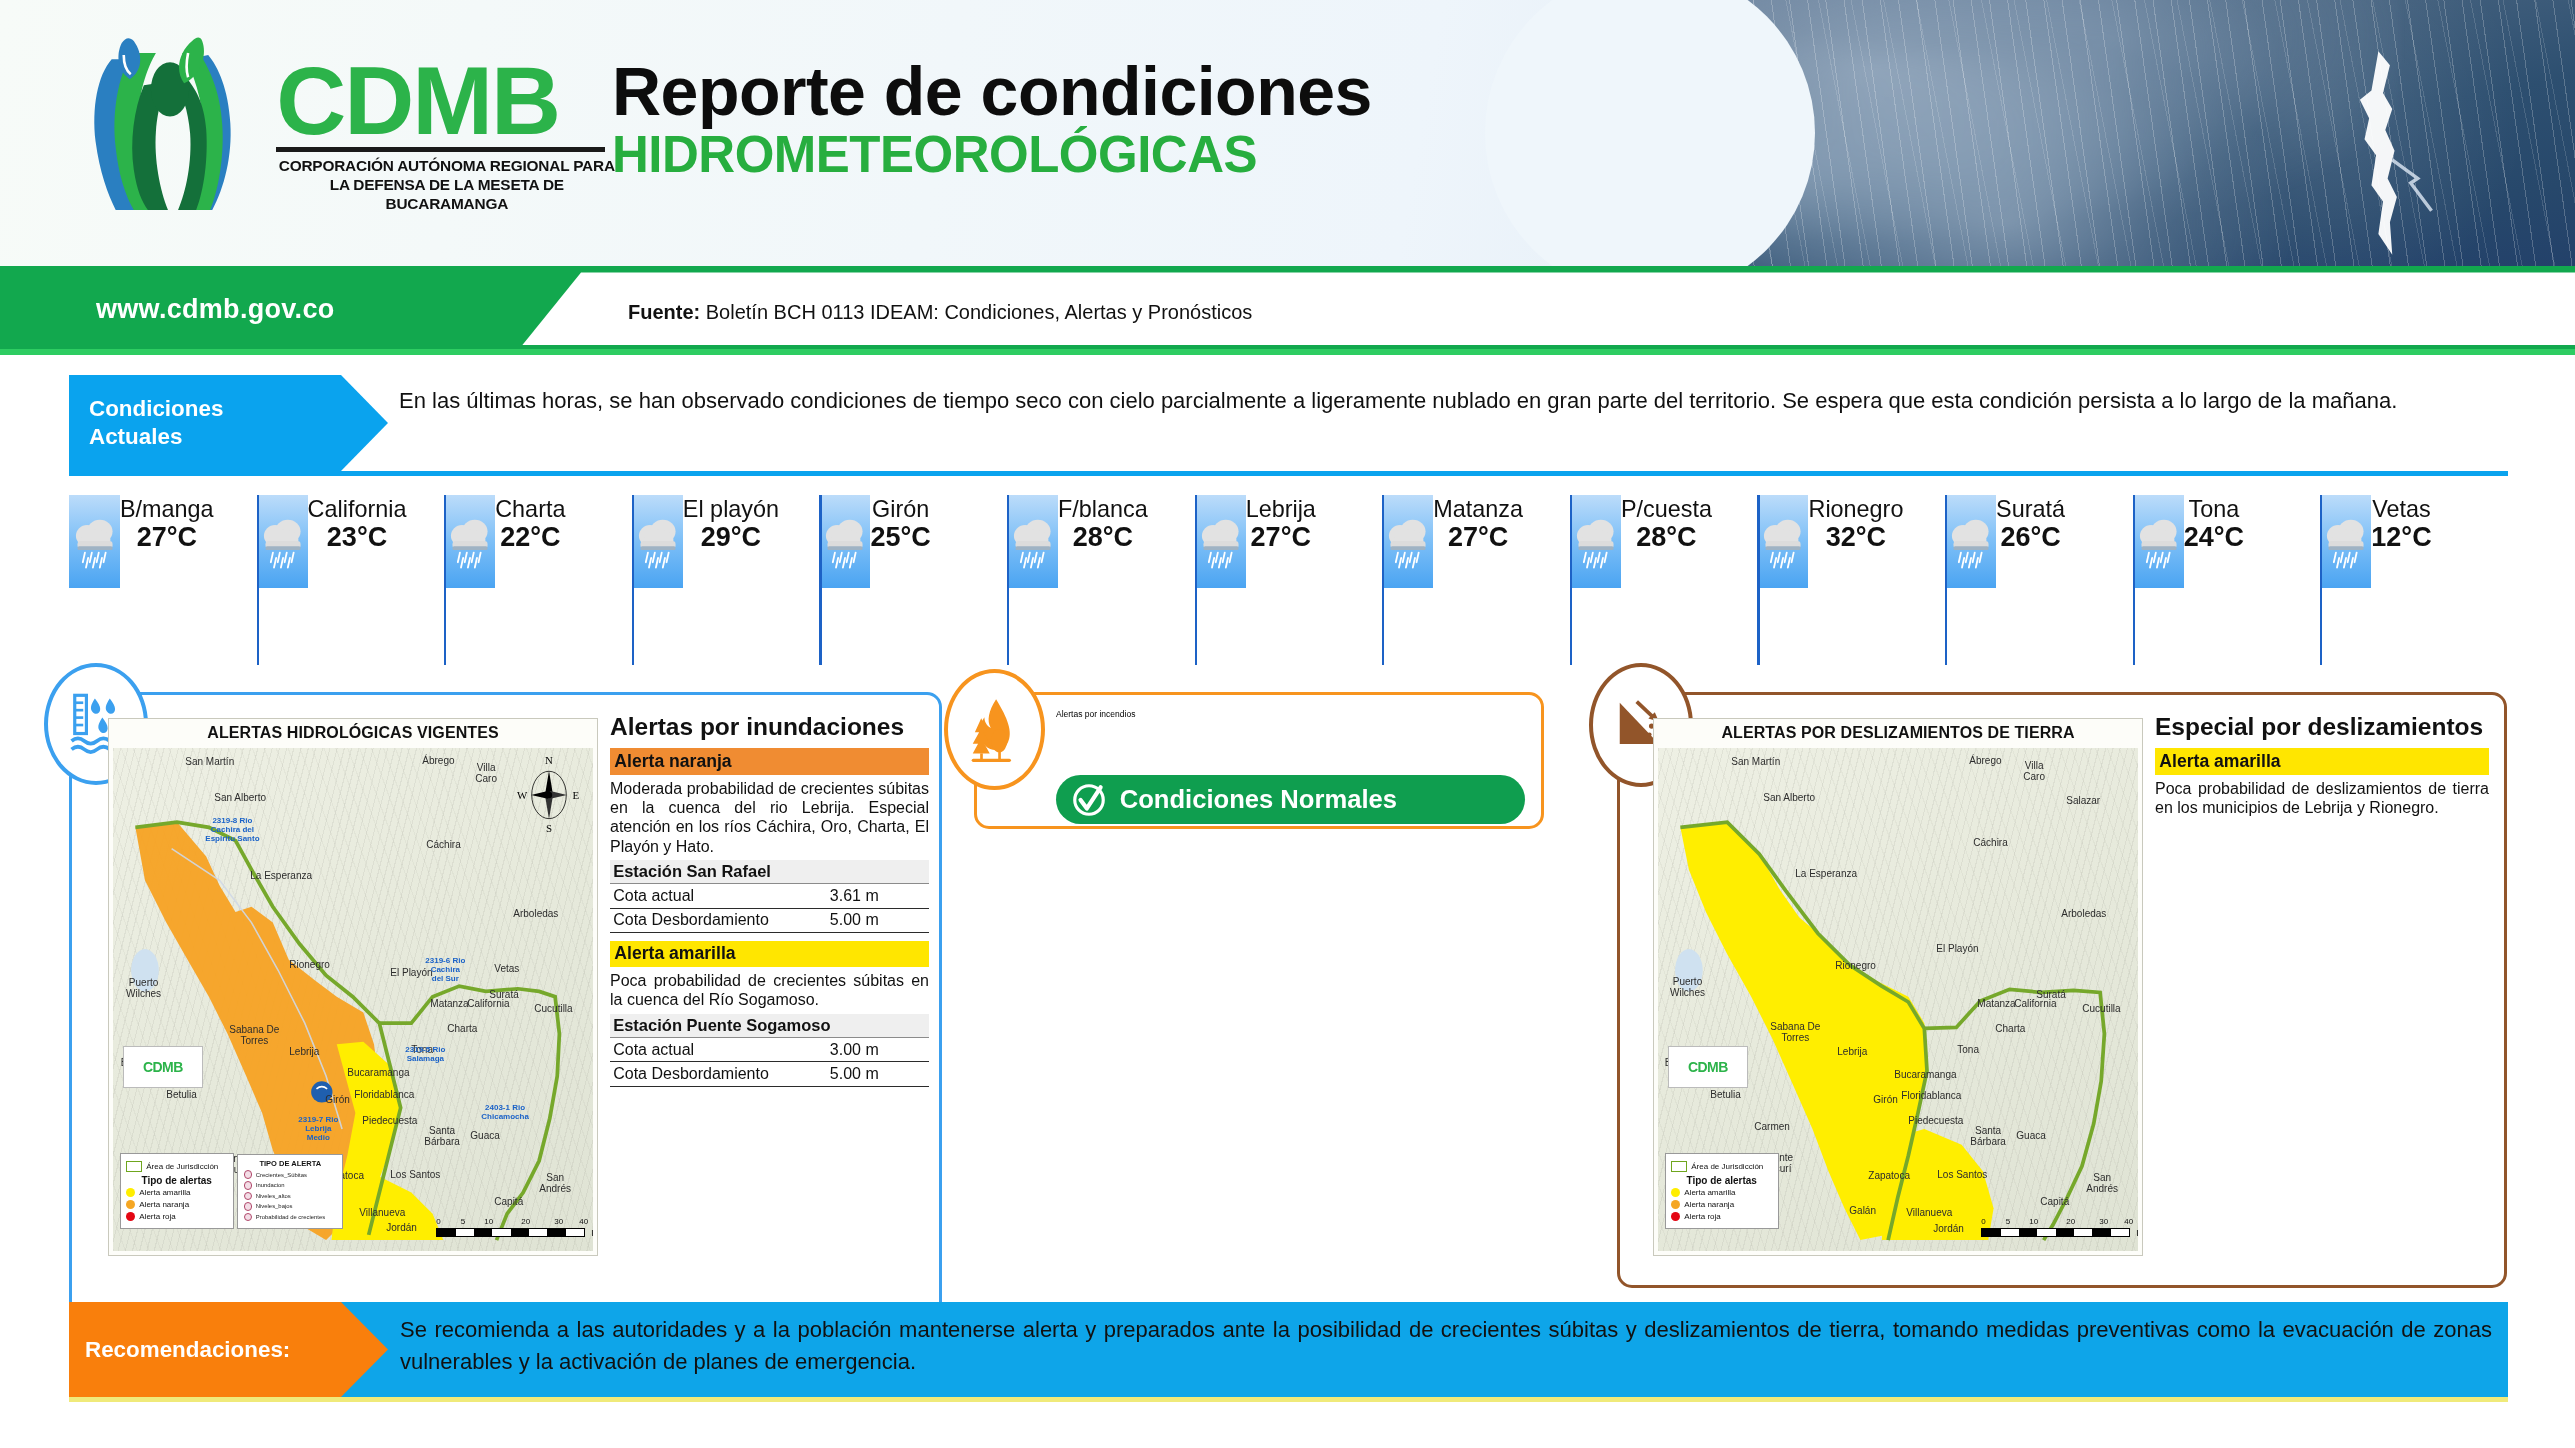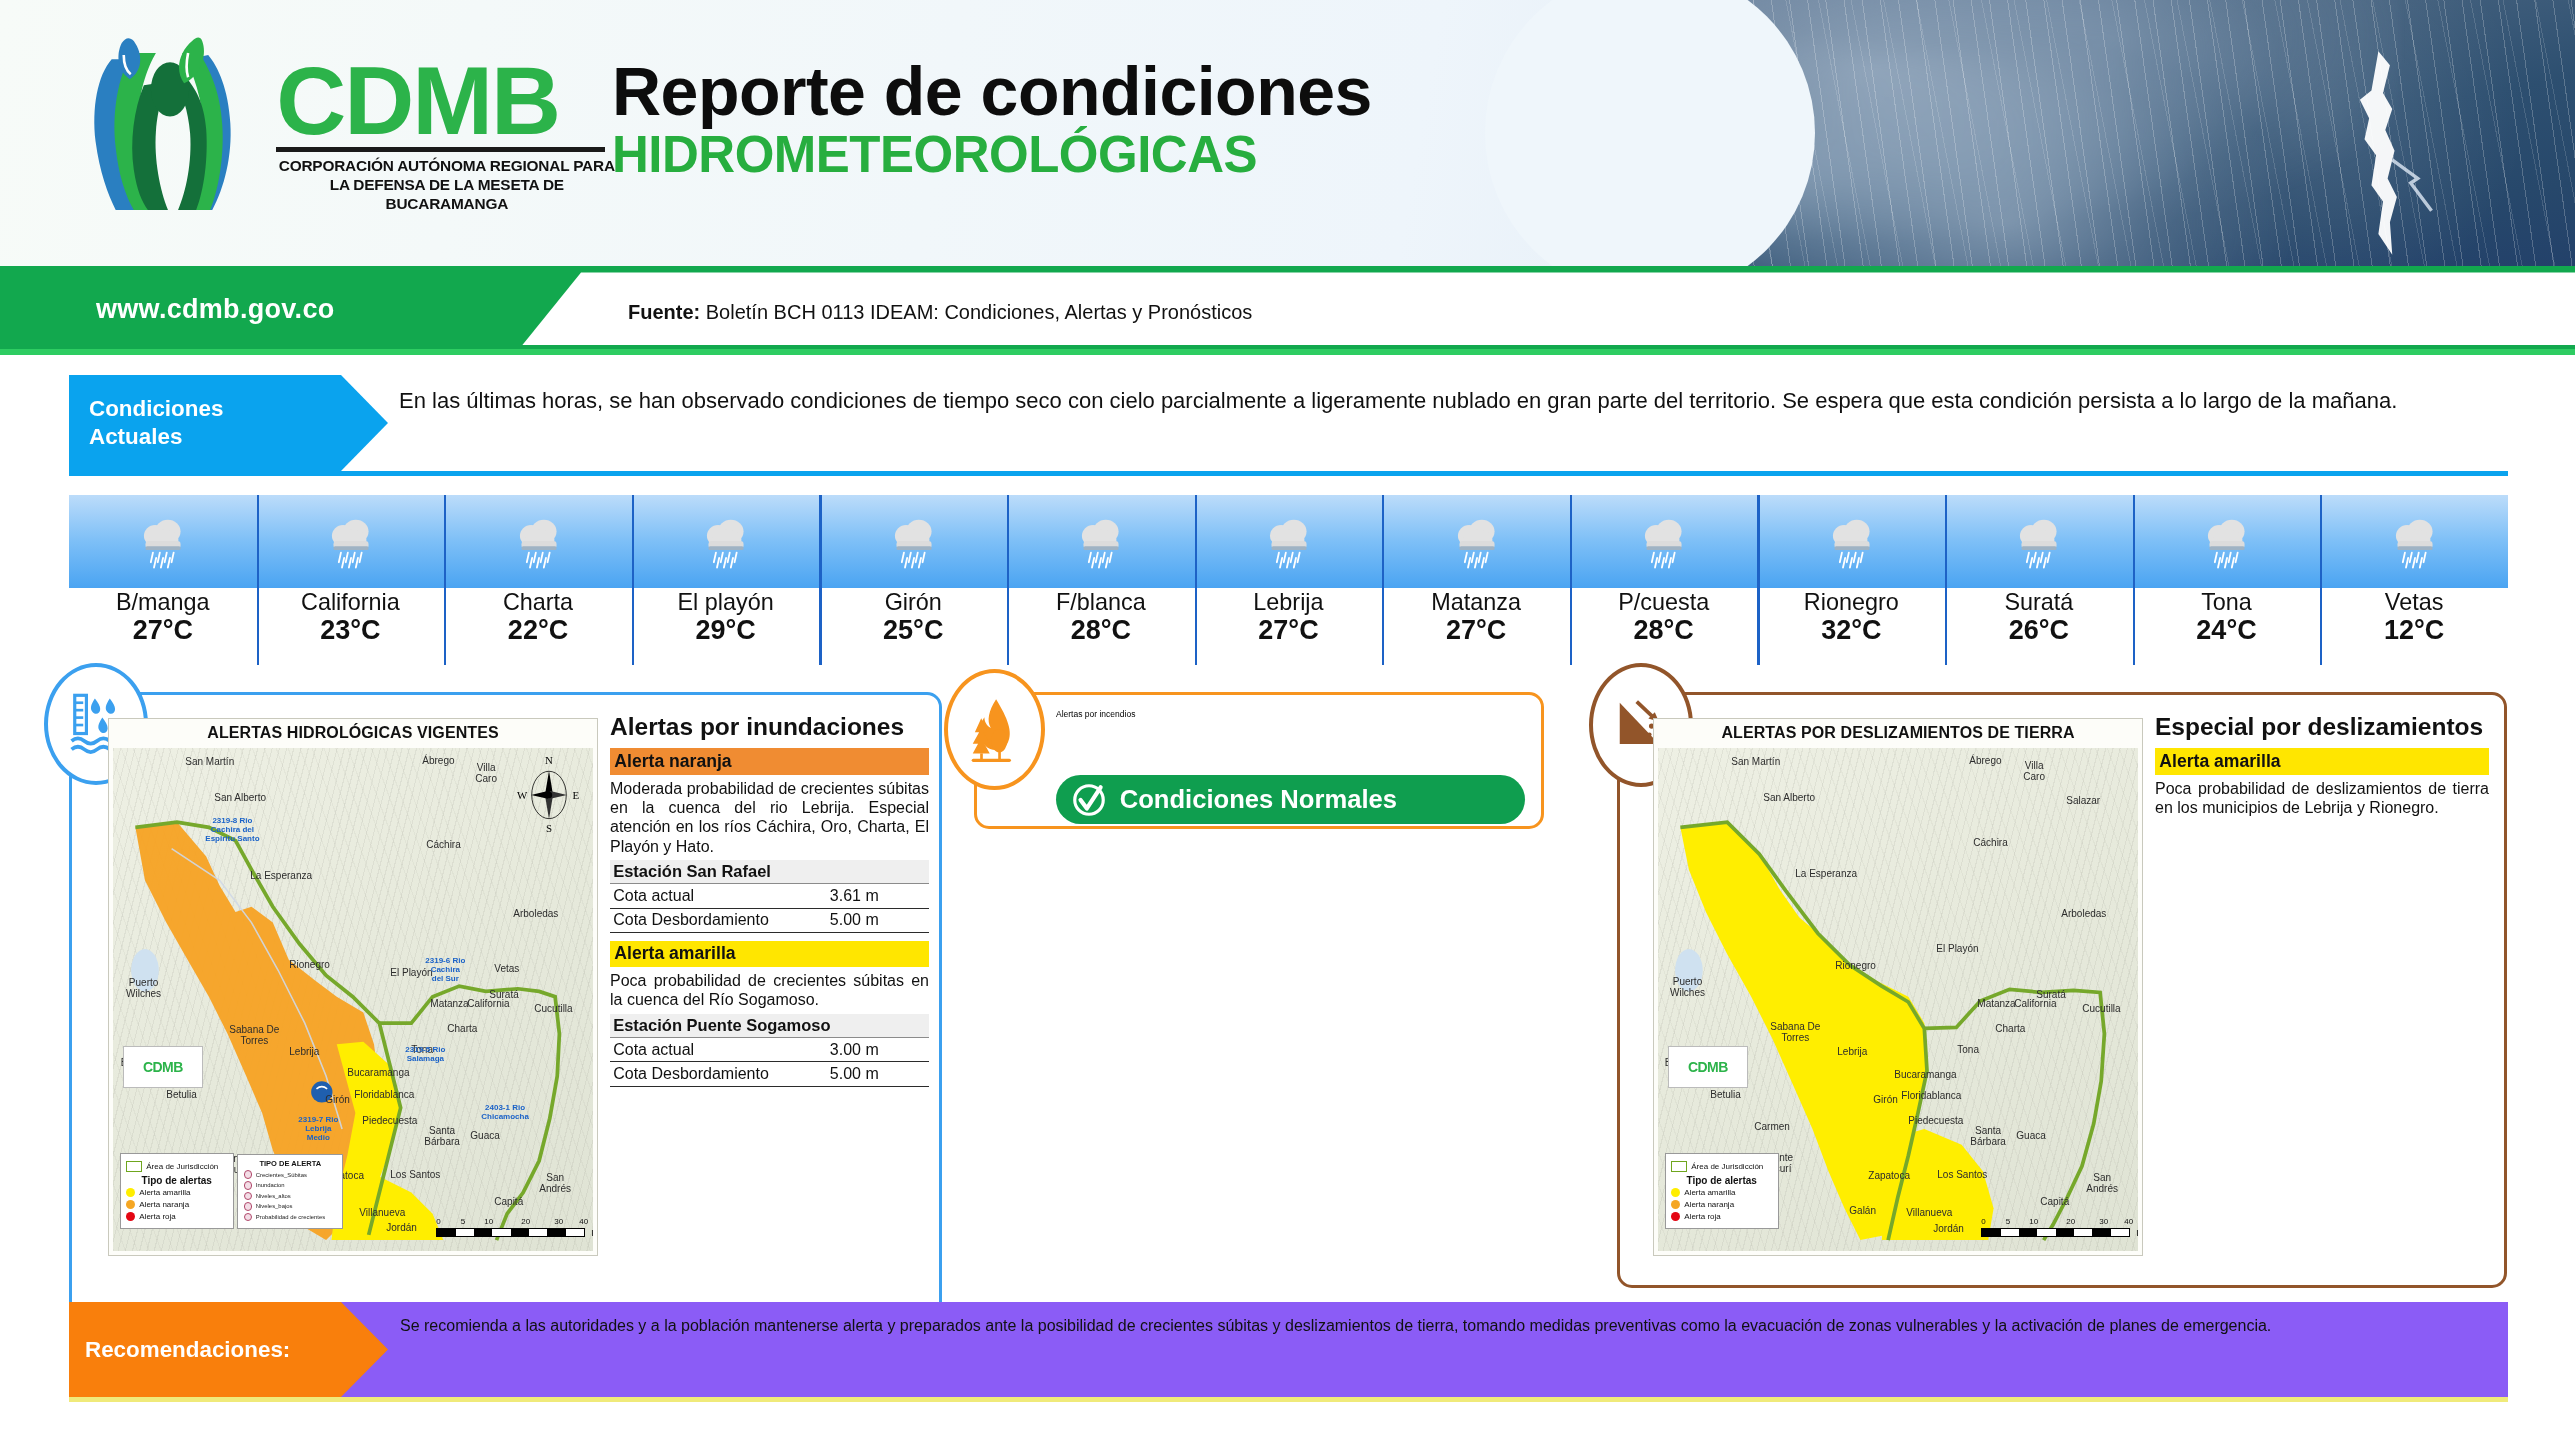--- a/index.html
+++ b/index.html
@@ -98,21 +98,21 @@
     padding:20px 0 0 20px;
   }
   .cond-text {
     position:absolute; left:330px; top:0; width:2109px; height:96px;
     font-size:22px; line-height:1.42; color:#111; padding-top:9.6px;
   }
   .cond-underline { position:absolute; left:69px; top:471px; width:2439px; height:5.3px; background:#0aa3ee; }
 
   
   .wstrip { position:absolute; left:69px; top:495px; width:2439px; height:170px; display:flex; }
-  .wcell { flex:1 1 0; display:flex; flex-direction:column; position:relative; }
+  .wcell { flex:1 1 0; display:flex; flex-direction:row; position:relative; }
   .wcell + .wcell::before {
     content:""; position:absolute; left:0; top:0; width:2.1px; height:170px; background:#1d62c6;
   }
   .wicon-box {
     height:93px; background:linear-gradient(180deg,#bcdcfa 0%, #7fc0f7 48%, #4aa4f2 100%);
     display:flex; align-items:center; justify-content:center;
   }
   .wname-box { height:77px; background:#fff; display:flex; flex-direction:column; align-items:center; justify-content:flex-start; padding-top:2.1px; }
   .wname { font-size:23.4px; color:#111; line-height:1.08; white-space:nowrap; }
   .wtemp { font-size:27px; font-weight:bold; color:#111; line-height:1.12; }
@@ -199,21 +199,21 @@
   .rec-row { position:absolute; left:69px; top:1302px; width:2439px; height:95px; }
   .rec-tag {
     position:absolute; left:0; top:0; width:319px; height:95px;
     background:#f97f0c;
     clip-path: polygon(0 0, 272px 0, 319px 50%, 272px 100%, 0 100%);
     color:#fff; font-size:22.4px; font-weight:bold;
     display:flex; align-items:center; padding-left:16px;
   }
   .rec-text {
     position:absolute; left:272px; top:0; width:2167px; height:95px;
-    background:#8b5cf6; font-size:16px; line-height:1.45; color:#111;
+    background:#0ea5e9; font-size:22px; line-height:1.45; color:#111;
     padding:11.7px 16px 0 59px; text-align:justify;
   }
   .rec-underline { position:absolute; left:69px; top:1397px; width:2439px; height:5.3px; background:#f0ea7a; }
 </style>
 </head>
 <body>
 
 <div class="page">
 
   <div class="header">

